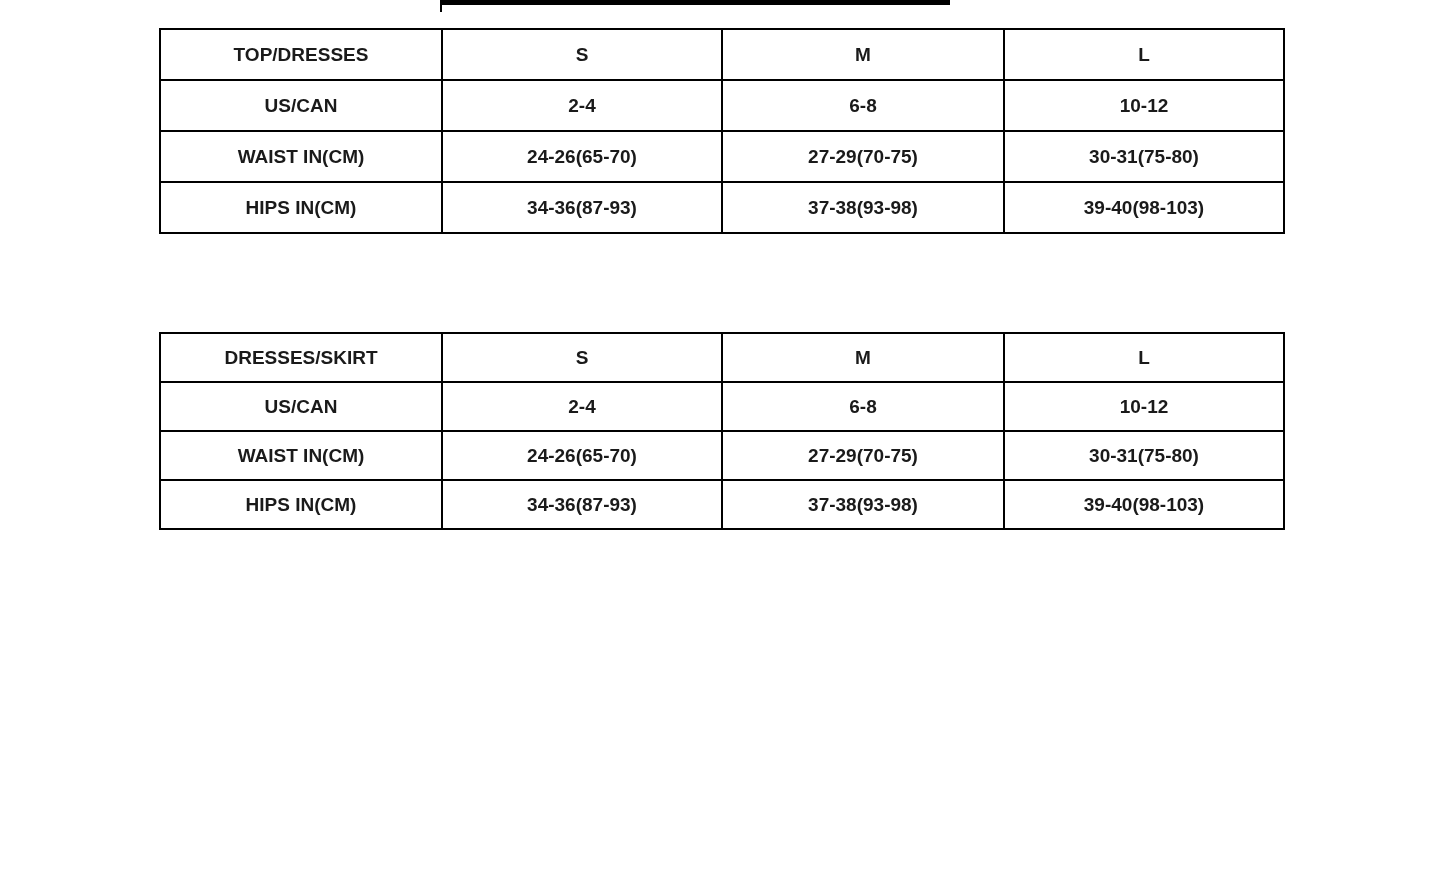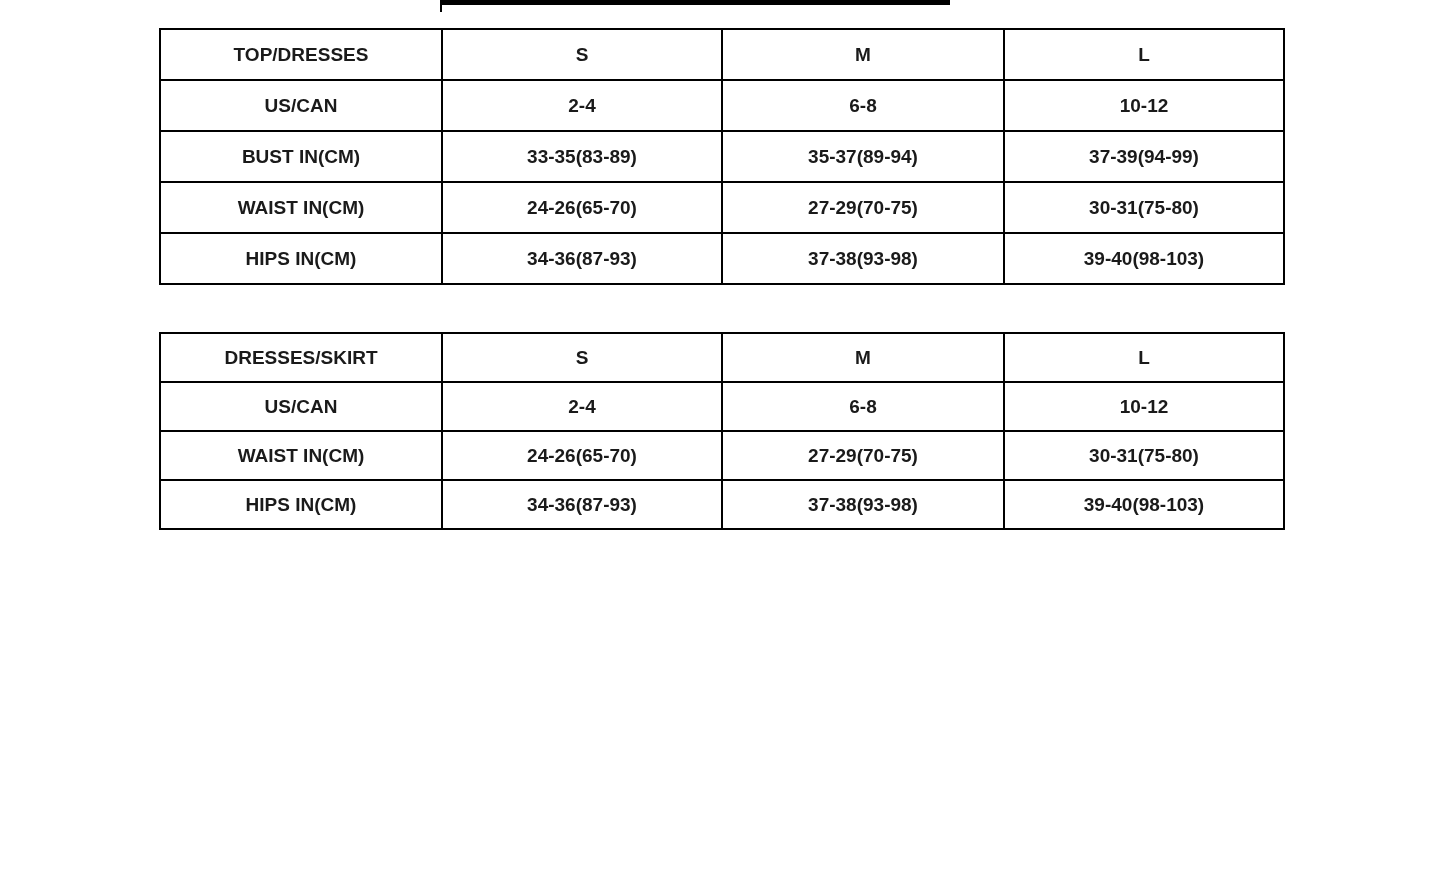--- a/index.html
+++ b/index.html
@@ -105,26 +105,20 @@
         <td>M</td>
         <td>L</td>
       </tr>
       <tr>
         <td>US/CAN</td>
         <td>2-4</td>
         <td>6-8</td>
         <td>10-12</td>
       </tr>
       <tr>
-        <td>BUST IN(CM)</td>
-        <td>33-35(83-89)</td>
-        <td>35-37(89-94)</td>
-        <td>37-39(94-99)</td>
-      </tr>
-      <tr>
         <td>WAIST IN(CM)</td>
         <td>24-26(65-70)</td>
         <td>27-29(70-75)</td>
         <td>30-31(75-80)</td>
       </tr>
       <tr>
         <td>HIPS IN(CM)</td>
         <td>34-36(87-93)</td>
         <td>37-38(93-98)</td>
         <td>39-40(98-103)</td>

